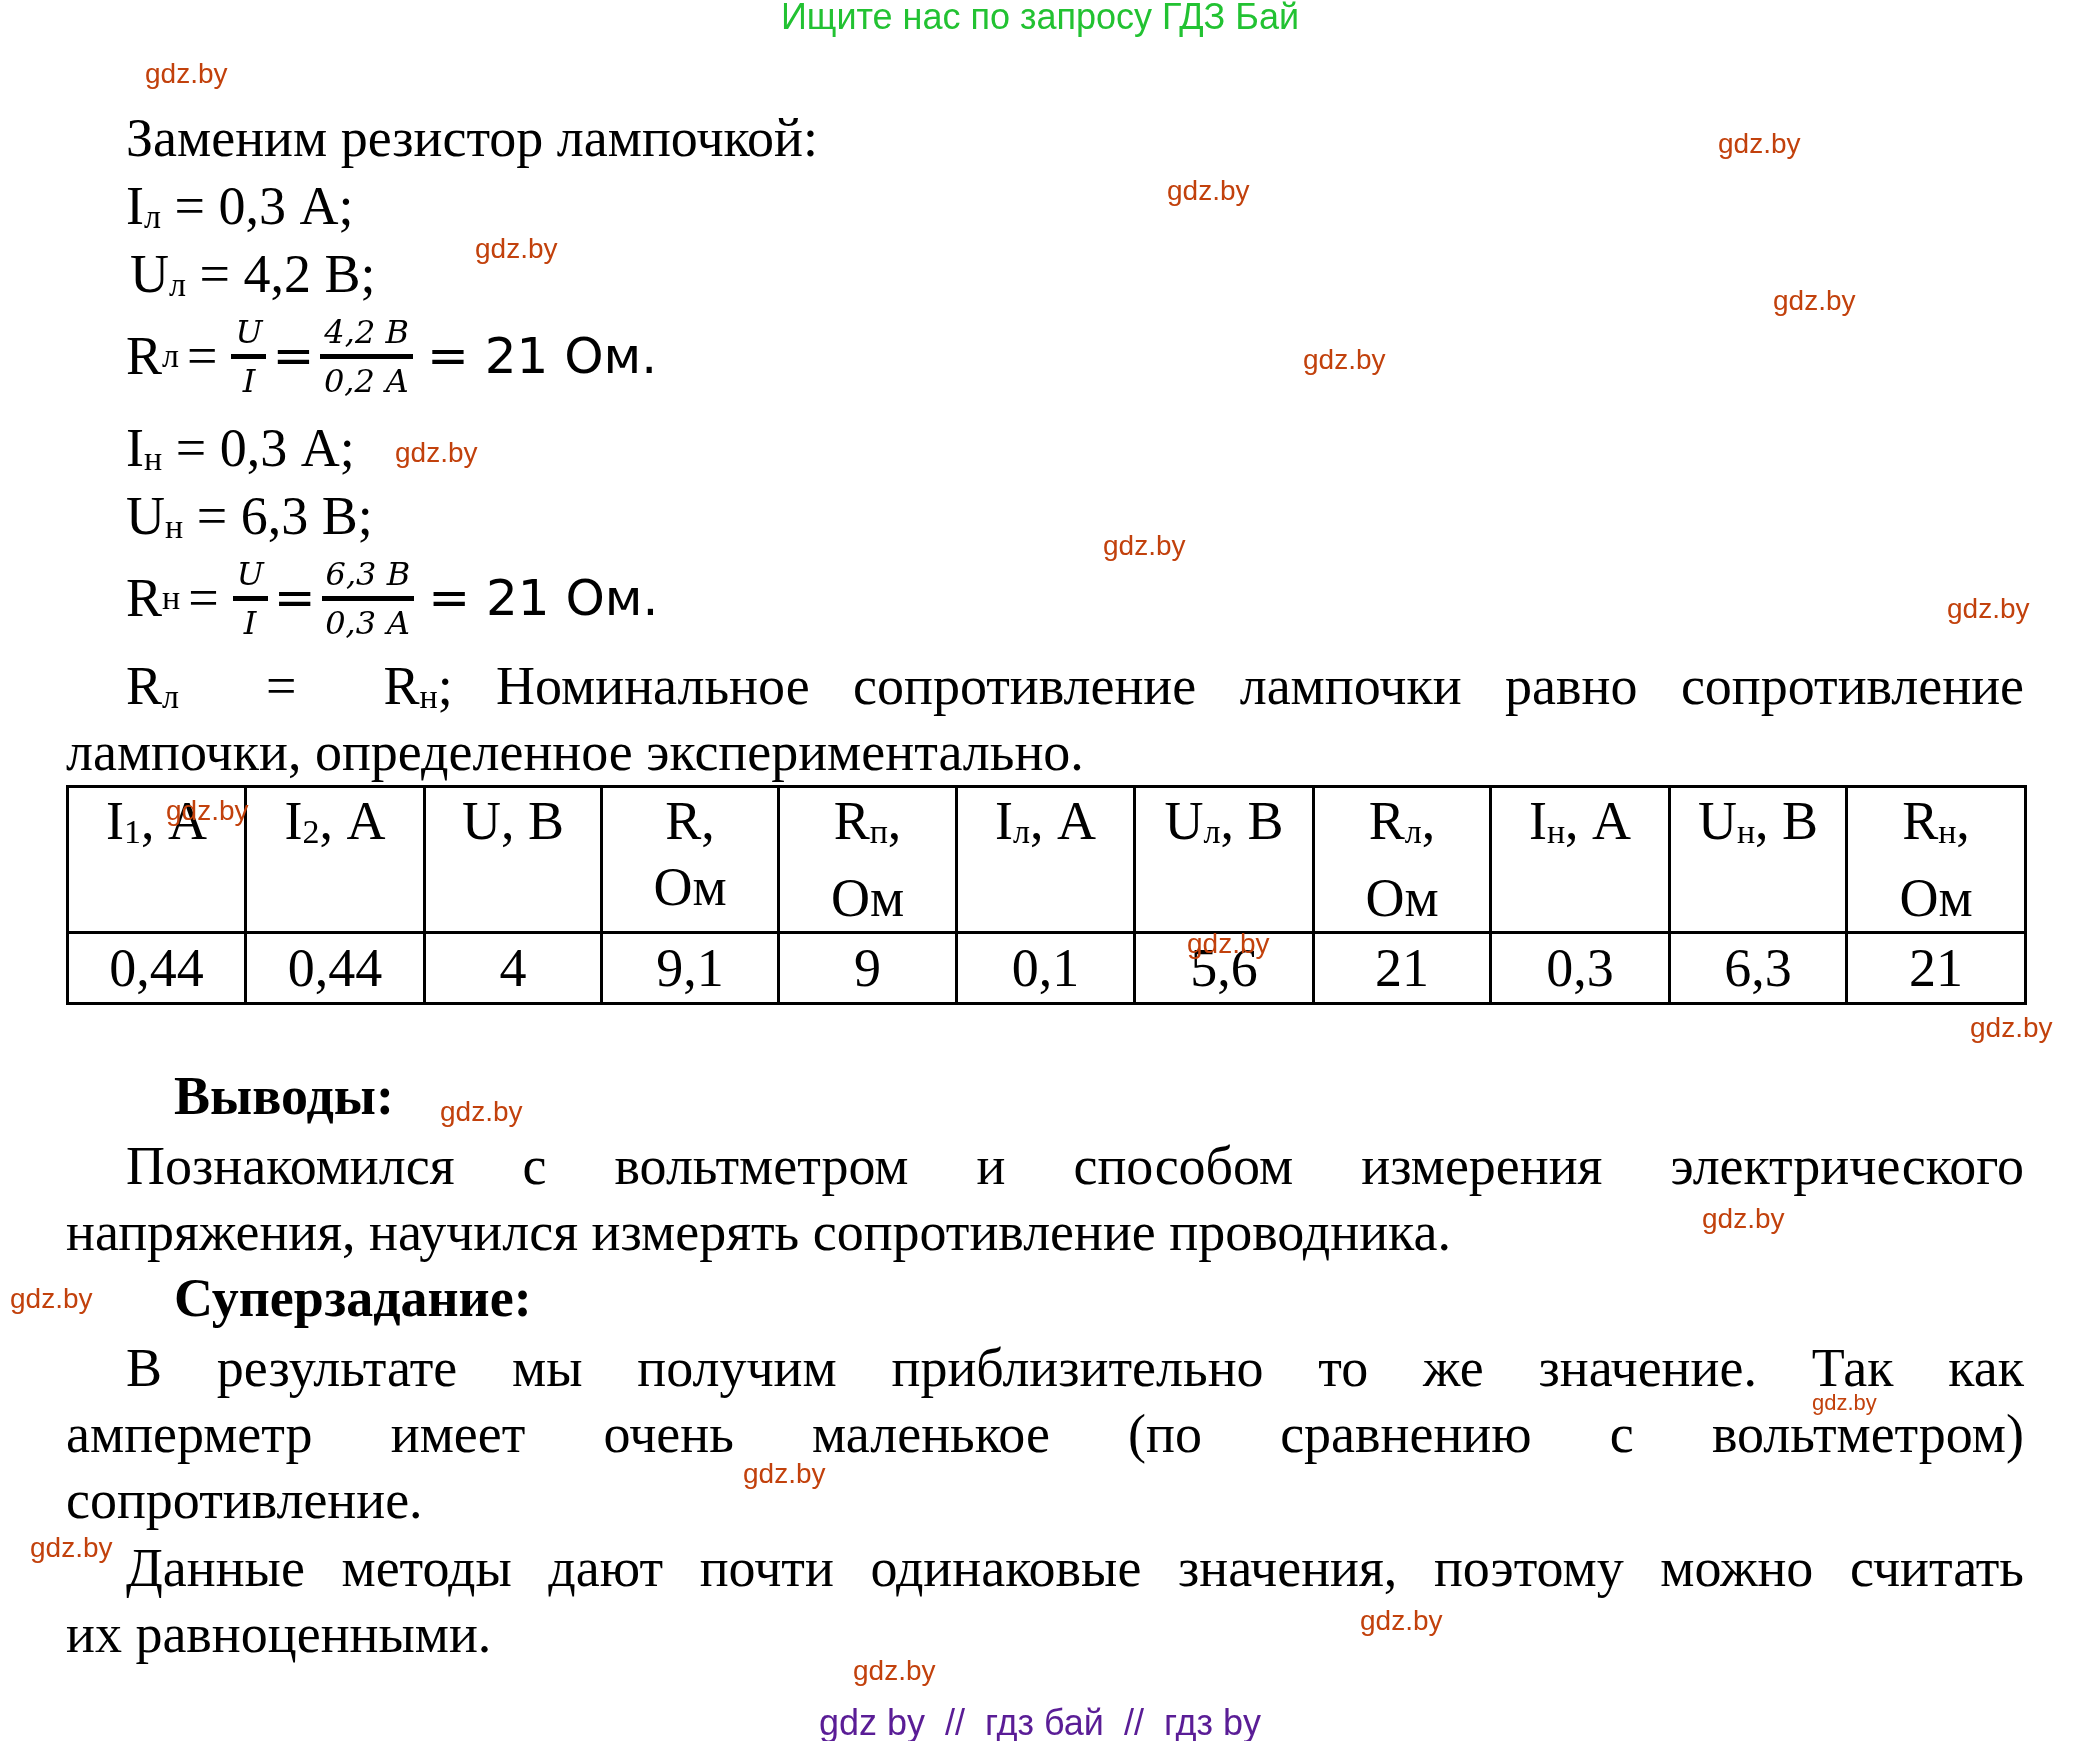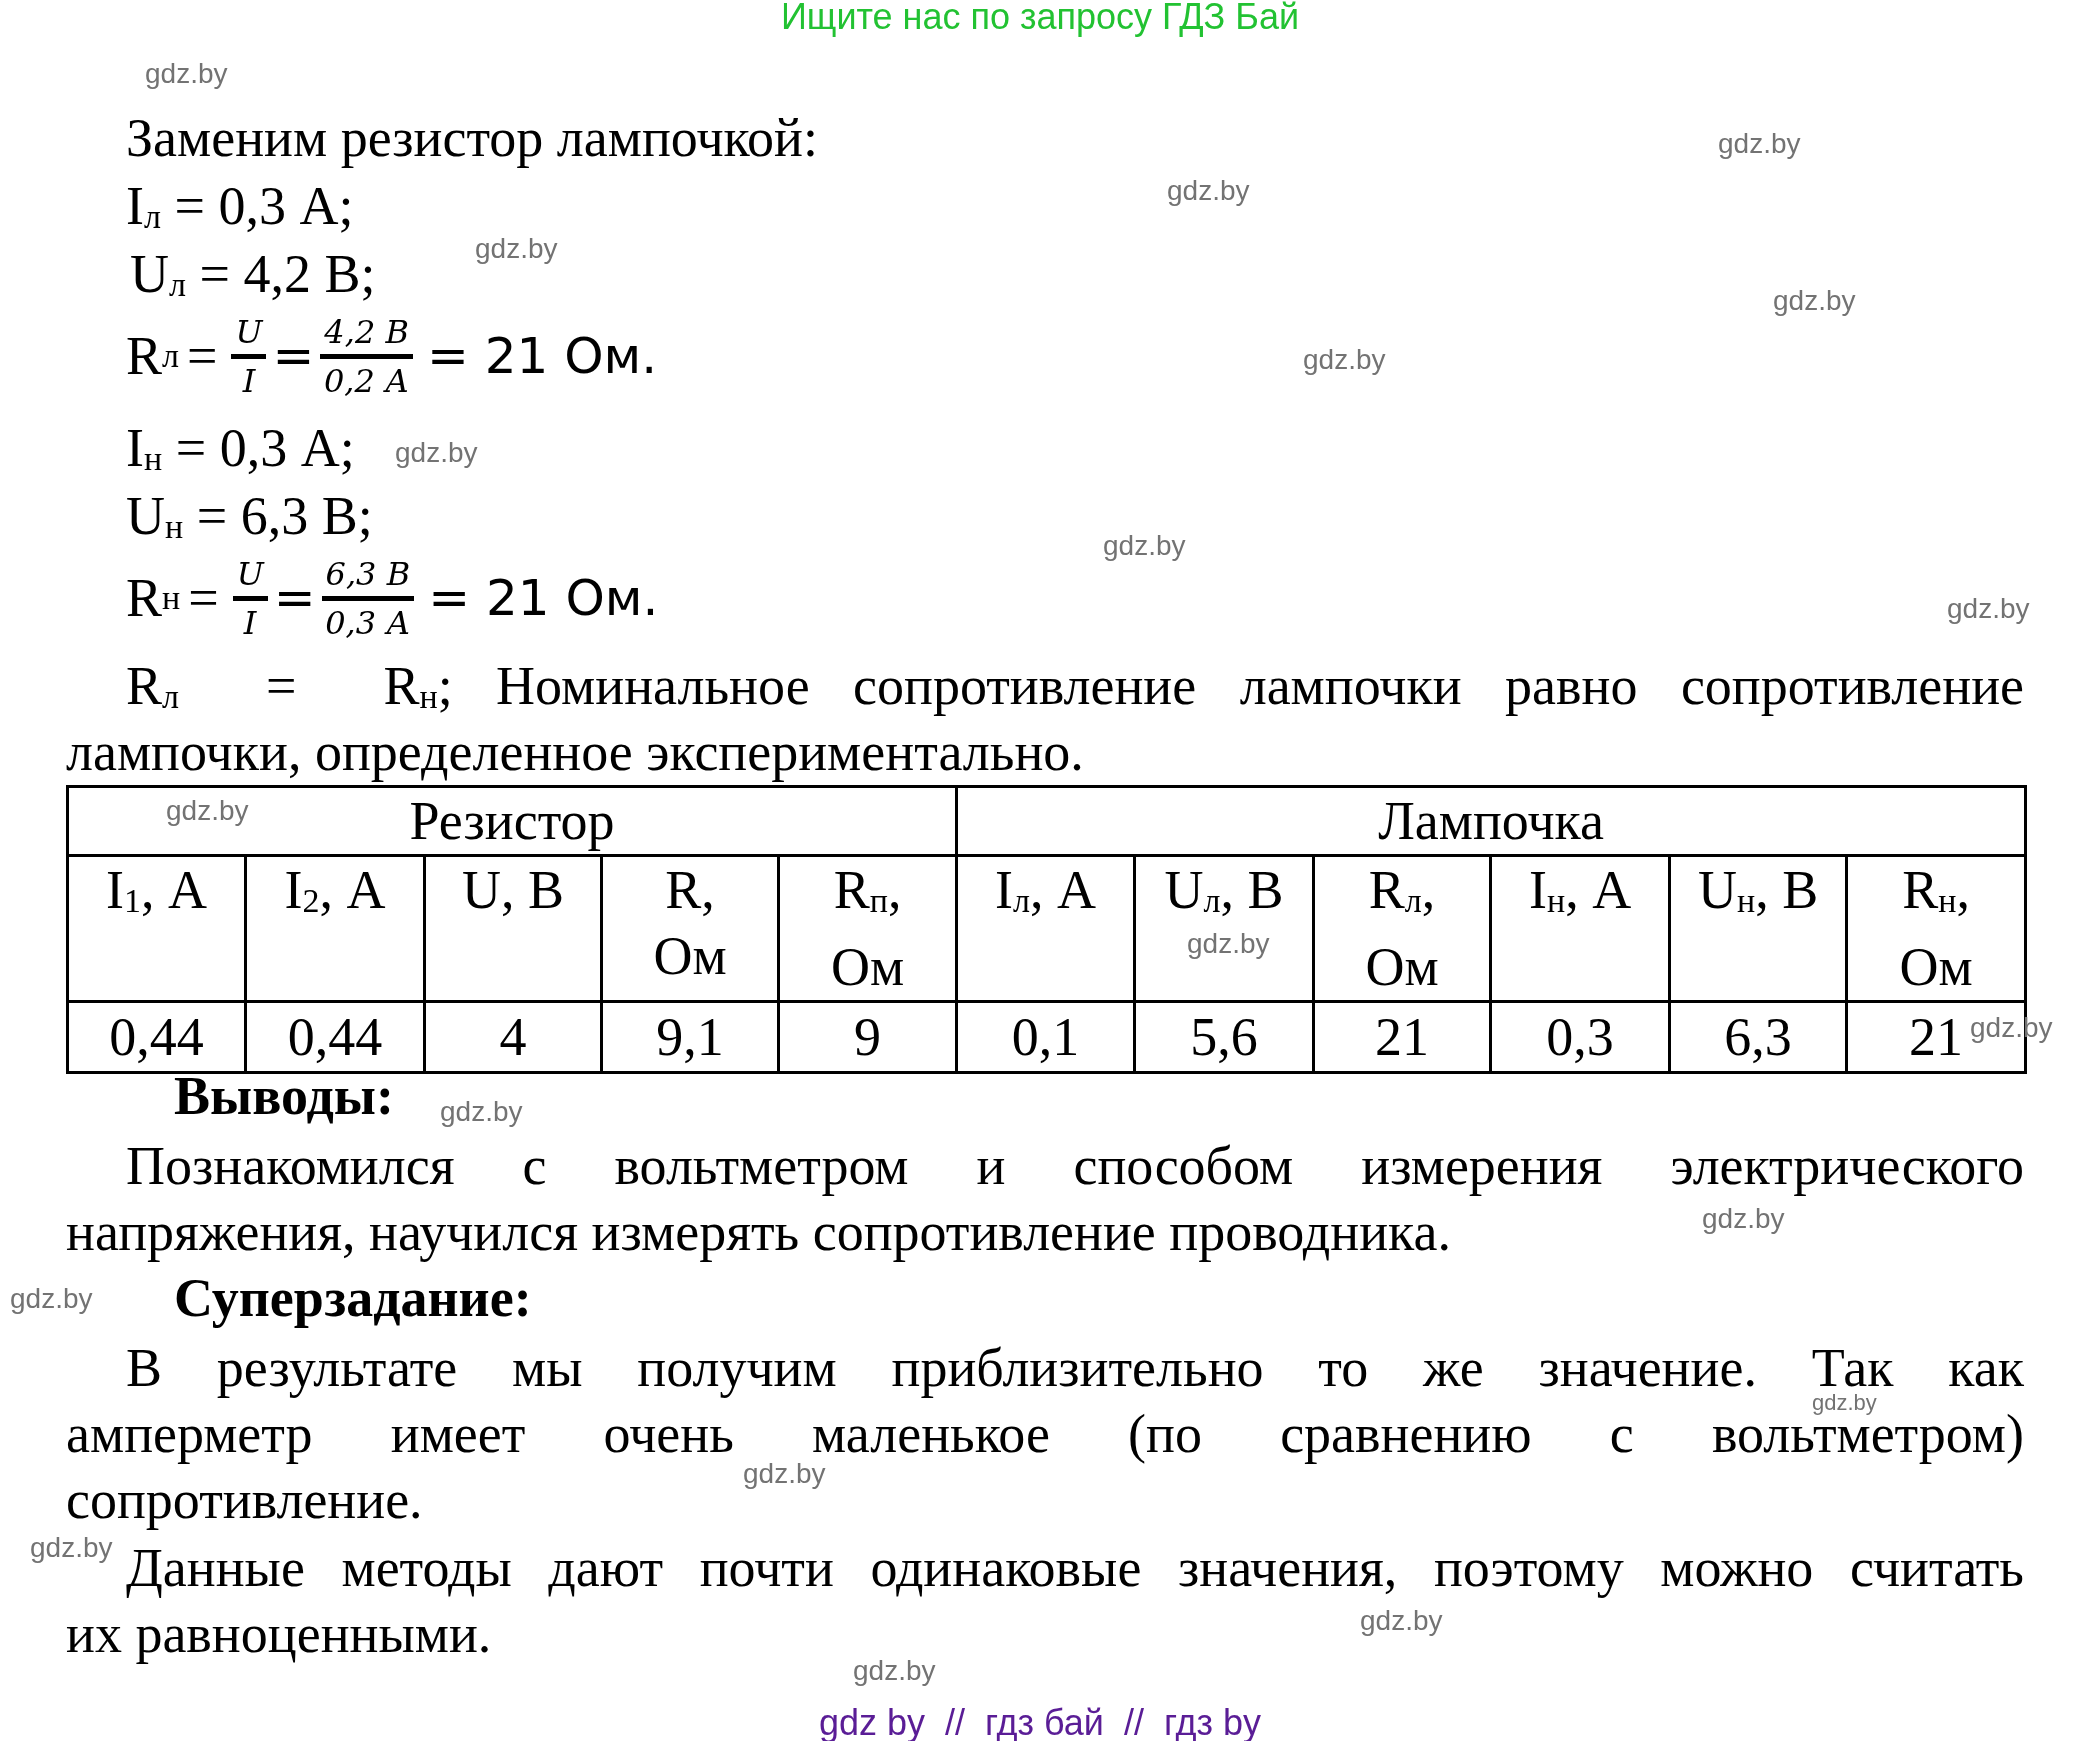--- a/index.html
+++ b/index.html
@@ -1,21 +1,21 @@
 <!DOCTYPE html>
 <html><head>
 <meta charset="utf-8">
 <style>
   html, body { margin:0; padding:0; background:#fff; }
   body { width:2080px; height:1741px; position:relative; overflow:hidden;
          font-family:"Liberation Serif", serif; color:#000; }
   .abs { position:absolute; white-space:nowrap; }
   .banner { left:0; width:2080px; top:-4px; text-align:center;
             font-family:"Liberation Sans", sans-serif; font-size:36px; color:#22c232; }
-  .wm { font-family:"Liberation Sans", sans-serif; font-size:28px; color:#737373;text-align:right; }
+  .wm { font-family:"Liberation Sans", sans-serif; font-size:28px; color:#c2410c;text-align:right; }
   .line { font-size:54px; line-height:60px; }
   .just { left:66px; width:1958px; text-align:justify; text-align-last:justify; }
   .sub { font-size:34px; vertical-align:-4px; }
   .frac { display:inline-block; vertical-align:middle; text-align:center;
           font-family:"DejaVu Serif", serif; font-style:italic; font-size:32px; line-height:36px; margin:0 6px; }
   .frac .num { display:block; border-bottom:5px solid #000; padding:0 4px 4px; }
   .frac .den { display:block; padding-top:4px; }
   .eq { font-family:"DejaVu Sans", sans-serif; font-size:50px; }
   .bold { font-weight:bold;margin-left:48px; }
   table.data { position:absolute; left:66px; top:785px; width:1958px; border-collapse:collapse;
@@ -118,24 +118,20 @@
       <col style="width:177px">
       <col style="width:178px">
     <col style="width:178px">
       <col style="width:179px">
       <col style="width:177px">
       <col style="width:179px">
       <col style="width:177px">
       <col style="width:179px">
   </colgroup>
   <tbody>
-      <tr class="group">
-    <td colspan="5">Резистор</td>
-    <td colspan="6">Лампочка</td>
-  </tr>
   <tr class="heads">
     <td><span>I</span><span class="sub">1</span><span>, А</span></td>
     <td><span>I</span><span class="sub">2</span><span>, А</span></td>
     <td><span>U</span><span>, В</span></td>
     <td><span>R</span><span>,</span><br><span>Ом</span></td>
     <td><span>R</span><span class="sub">п</span><span>,</span><br><span>Ом</span></td>
     <td><span>I</span><span class="sub">л</span><span>, А</span></td>
     <td><span>U</span><span class="sub">л</span><span>, В</span></td>
     <td><span>R</span><span class="sub">л</span><span>,</span><br><span>Ом</span></td>
     <td><span>I</span><span class="sub">н</span><span>, А</span></td>

